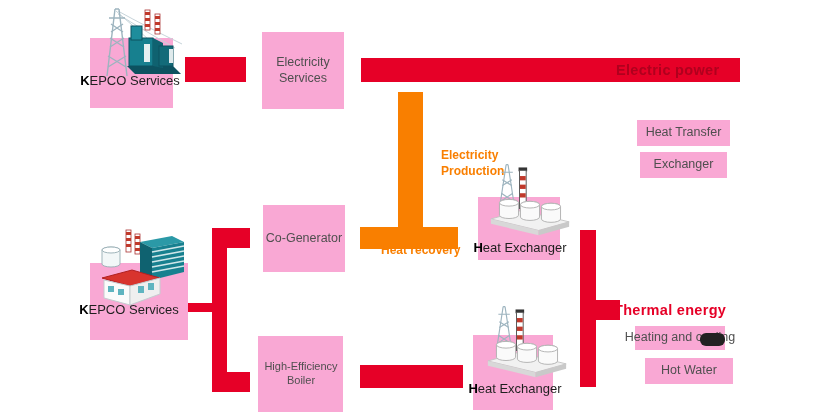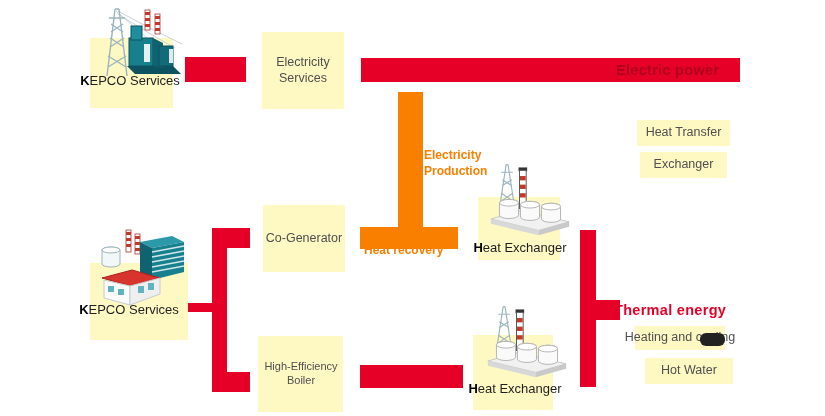--- a/index.html
+++ b/index.html
@@ -1,39 +1,39 @@
 <!DOCTYPE html>
 <html><head>
 <meta charset="utf-8">
 <style>
   html,body{margin:0;padding:0;background:#ffffff;}
   #stage{
     position:relative;width:825px;height:416px;background:#ffffff;
     font-family:"Liberation Sans","DejaVu Sans",sans-serif;overflow:hidden;
   }
-  .panel{position:absolute;background:#fef9c3;}
+  .panel{position:absolute;background:#f9a8d4;}
   .boxlabel{
     position:absolute;display:flex;align-items:center;justify-content:center;
     text-align:center;color:#4f4f4f;font-size:12.5px;line-height:1.25;
   }
   .caption{
     position:absolute;text-align:center;color:#1f1f1f;font-size:13px;line-height:1.2;
   }
   .fl-bold::first-letter{font-weight:800;color:#000;}
   .red{background:#e60027;}
   .orange{background:#f97f00;}
   .bar{position:absolute;}
   .arrow-text{
     position:absolute;font-weight:bold;font-size:14.5px;white-space:nowrap;
     letter-spacing:.3px;
   }
   .arrow-text.on-red{color:#b0001e;}
   .arrow-text.plain-red{color:#e60027;text-align:center;}
   .orange-text{
-    position:absolute;color:#f97f00;font-weight:bold;font-size:12px;line-height:1.3;
+    position:absolute;color:#f97f00;font-weight:bold;font-size:12px;line-height:1.3;padding-left:17px;
   }
   .icon{position:absolute;}
   .blob{position:absolute;background:#222;border-radius:6px;}
 </style>
 </head>
 <body>
 
 <div id="stage">
 
   <div class="panel" style="left:90px;top:38px;width:83px;height:70px;"></div>

